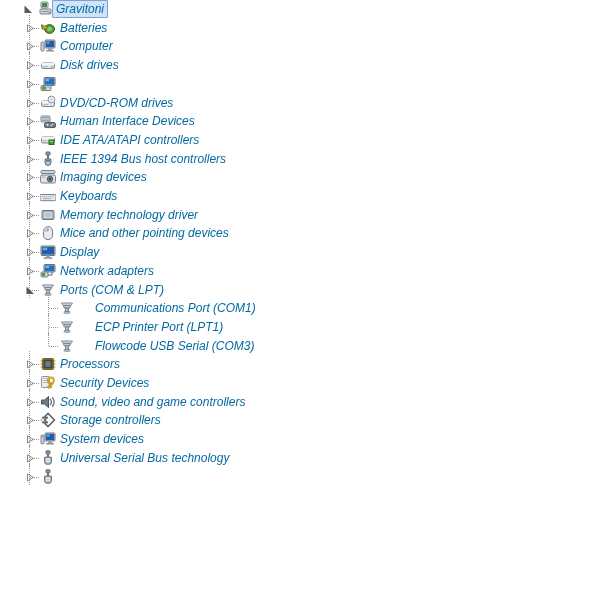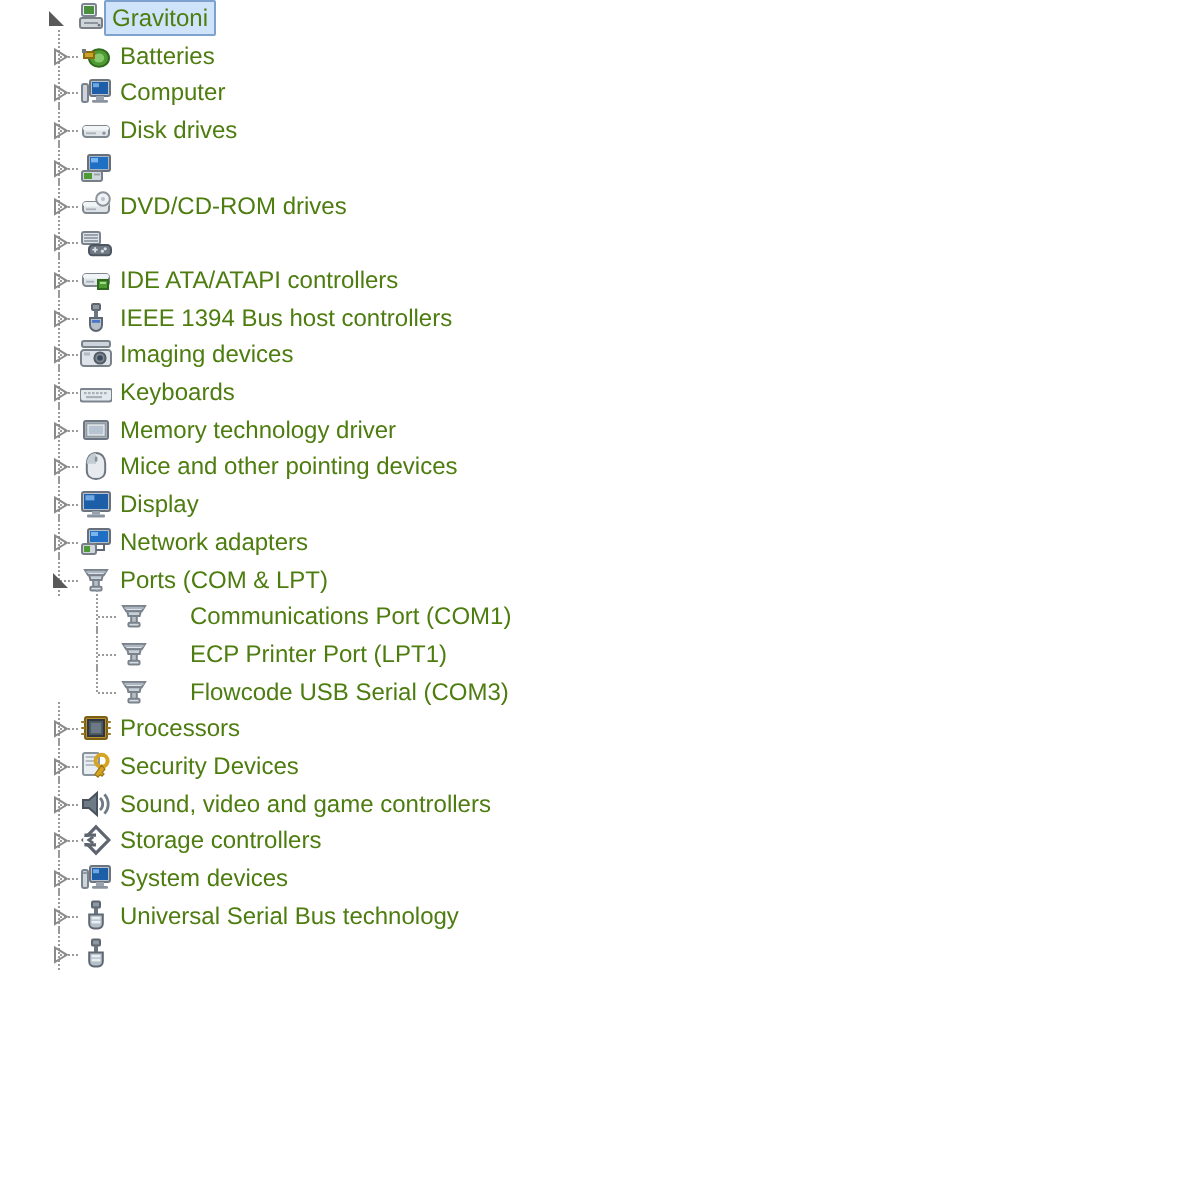--- a/index.html
+++ b/index.html
@@ -92,22 +92,23 @@
   .lvl2 > .icon { left: 59px; }
   .icon svg { display: block; }
 
   
   .label {
     position: absolute;
     top: 0;
     height: 18px;
     line-height: 18px;
     padding: 0 2px;
-    color: #4d7c0f;
+    color: #0369a1;
     font-size: 12px;
+    font-style: italic;
   }
   .lvl0 > .label { left: 54px; }
   .lvl1 > .label { left: 58px; }
   .lvl2 > .label { left: 77px; margin-left: 16px; }
 
   .tree-row.selected > .label {
     background: #cfe4fa;
     border: 1px solid #7da2ce;
     height: 16px;
     line-height: 16px;
@@ -245,20 +246,21 @@
           <rect x="2" y="4" width="7" height="1" fill="#9aa3ac"></rect>
           <rect x="2" y="5.5" width="7" height="1" fill="#9aa3ac"></rect>
           <rect x="2" y="7" width="7" height="1" fill="#9aa3ac"></rect>
           <path d="M6.5 9.5 h7 a2 2 0 0 1 2 2 v1.5 a1.6 1.6 0 0 1 -1.6 1.6 h-7.8 a1.6 1.6 0 0 1 -1.6 -1.6 v-1.5 a2 2 0 0 1 2 -2 z" fill="#6e7984" stroke="#4d565f"></path>
           <rect x="6.2" y="11.4" width="2.6" height="0.9" fill="#d9dee3"></rect>
           <rect x="7.1" y="10.6" width="0.9" height="2.6" fill="#d9dee3"></rect>
           <circle cx="12.6" cy="11.4" r="0.8" fill="#d9dee3"></circle>
           <circle cx="11.2" cy="12.6" r="0.8" fill="#d9dee3"></circle>
         </svg>
       </span>
+      <span class="label">Human Interface Devices</span>
     </div>
     <div class="tree-row lvl1" style="top: 130.9px; position: absolute; left: 0px; width: 594px;">
       <span class="vline"></span>
       <span class="hline"></span>
       <span class="expander">
         <svg width="9" height="9" viewBox="0 0 9 9">
           <path d="M1.5 0.8 L7.4 4.4 L1.5 8 Z" fill="none" stroke="#8a8a8a" stroke-width="1"></path>
         </svg>
       </span>
       <span class="icon">

